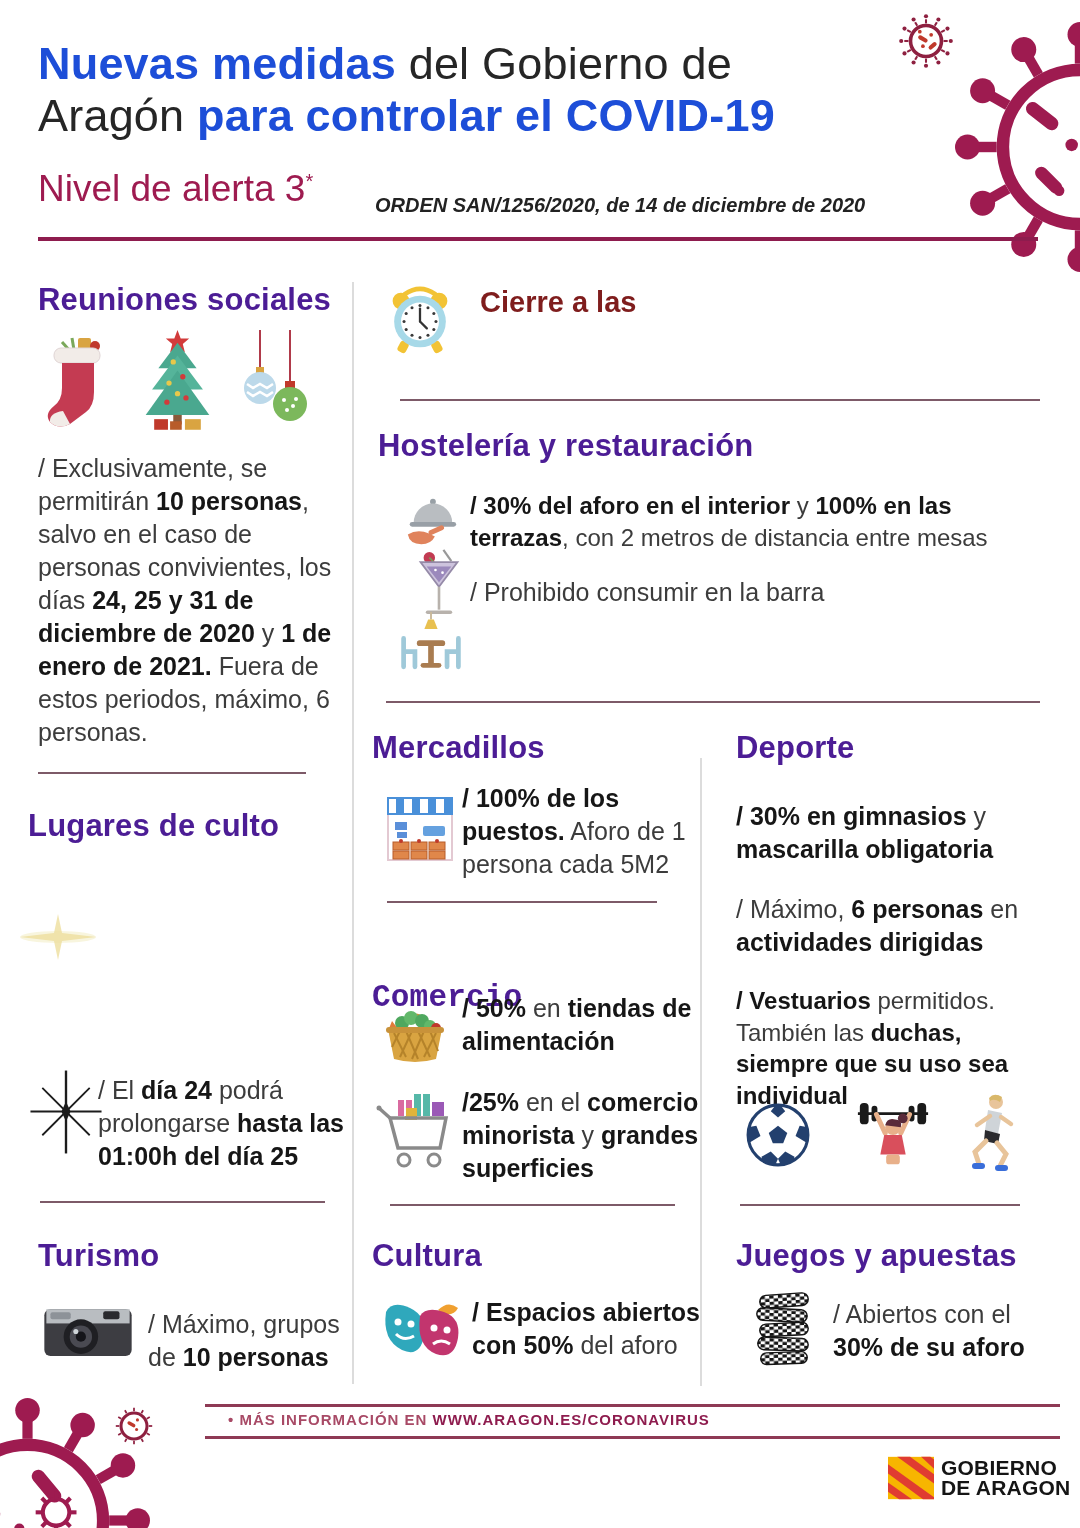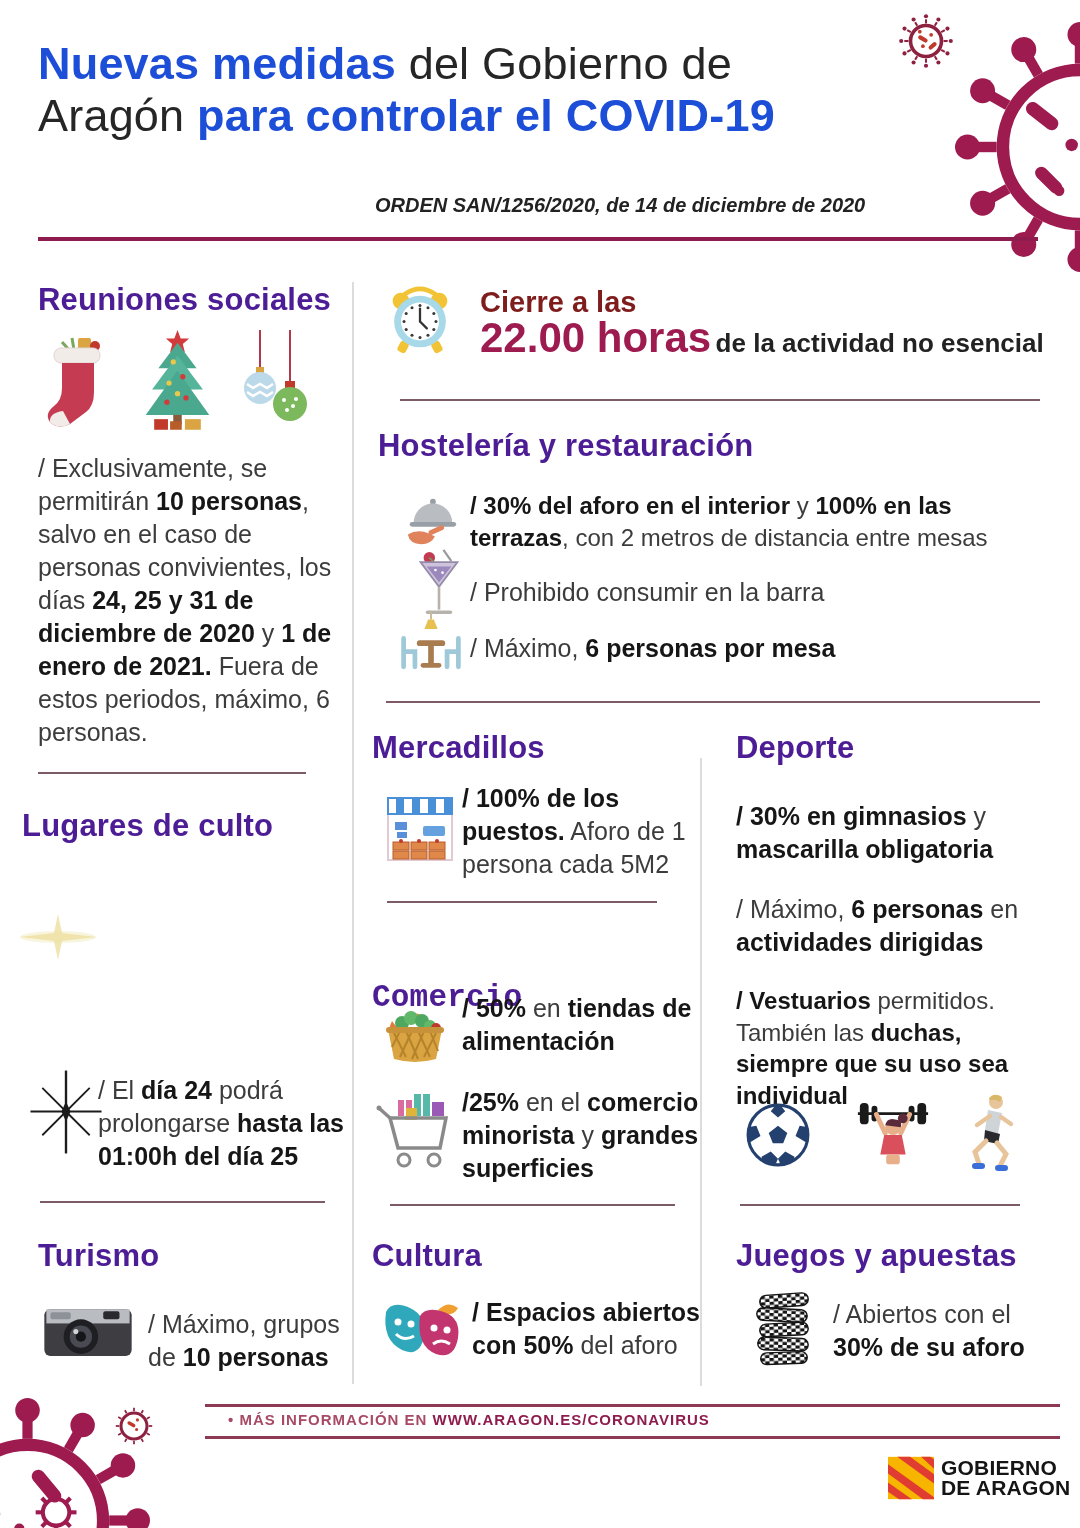--- a/index.html
+++ b/index.html
@@ -200,20 +200,23 @@
         <circle cx="33" cy="34" r="1.8"></circle>
           <circle cx="34" y="24" cy="23" r="1.8"></circle>
       </g>
     </svg>
   </div>
 
   <div class="abs title" style="left:38px; top:38px; width:860px;">
     <span class="mar">Nuevas medidas</span><span class="blk"> del Gobierno de</span><br>
     <span class="blk">Aragón </span><span class="mar">para controlar el COVID-19</span>
   </div>
+  <div class="abs nivel" style="left:38px; top:168px;">
+    <span>Nivel de alerta 3</span><sup>*</sup>
+  </div>
   <div class="abs orden" style="left:375px; top:194px;">ORDEN SAN/1256/2020, de 14 de diciembre de 2020</div>
   <div class="dv" style="top:237px; left:38px; width:1000px; height:4px; background:#8e1c4e;"></div>
 
   <div class="abs mh" style="left:38px; top:282px;">Reuniones sociales</div>
 
   <div class="abs" style="left:42px; top:330px;">
     <svg viewBox="0 0 70 100" width="70" height="100">
       <line x1="20" y1="12" x2="28" y2="21" stroke="#7aa85a" stroke-width="3"></line>
       <line x1="30" y1="8" x2="32" y2="20" stroke="#7aa85a" stroke-width="3"></line>
       <rect x="36" y="8" width="13" height="12" rx="2" fill="#d9a441"></rect>
@@ -254,21 +257,21 @@
       <circle cx="49" cy="70" r="2" fill="#fff"></circle>
         <circle cx="58" cy="76" r="2" fill="#fff"></circle>
       <circle cx="52" cy="80" r="2" fill="#fff"></circle>
         <circle cx="61" cy="69" r="2" fill="#fff"></circle>
     </svg>
   </div>
 
   <p class="abs t" style="left:38px; top:452px; width:300px;"><span>/ Exclusivamente, se permitirán </span><span class="b">10 personas</span><span>, salvo en el caso de personas convivientes, los días </span><span class="b">24, 25 y 31 de diciembre de 2020</span><span> y </span><span class="b">1 de enero de 2021.</span><span> Fuera de estos periodos, máximo, 6 personas.</span></p>
 
   <div class="dv" style="top:772px; left:38px; width:268px;"></div>
-  <div class="abs mh" style="left:22px; top:808px;">Lugares de culto</div>
+  <div class="abs mh" style="left:28px; top:808px;">Lugares de culto</div>
 
   <div class="abs" style="left:18px; top:912px;">
     <svg viewBox="0 0 80 50" width="80" height="50">
       <ellipse cx="40" cy="25" rx="38" ry="6" fill="#f3ecc2" opacity="0.55"></ellipse>
       <polygon points="40,2 44,21 78,25 44,29 40,48 36,29 2,25 36,21" fill="#eedf9e" opacity="0.8"></polygon>
     </svg>
   </div>
 
   <div class="abs" style="left:25px; top:1068px;">
     <svg viewBox="0 0 90 95" width="82" height="88">
@@ -322,24 +325,20 @@
           <circle cx="31.8" cy="62.5" r="2"></circle>
         <circle cx="29" cy="52" r="2"></circle>
           <circle cx="31.8" cy="41.5" r="2"></circle>
           <circle cx="39.5" cy="33.8" r="2"></circle>
       </g>
       <line x1="50" y1="52" x2="50" y2="35" stroke="#333" stroke-width="3" stroke-linecap="round"></line>
       <line x1="50" y1="52" x2="59" y2="61" stroke="#333" stroke-width="3" stroke-linecap="round"></line>
     </svg>
   </div>
   <div class="abs closure-intro" style="left:480px; top:286px;">Cierre a las</div>
-  <div class="abs" style="left:480px; top:314px; width:580px;">
-    <span class="closure-time">22.00 horas</span>
-    <span class="closure-scope">de la actividad no esencial</span>
-  </div>
   <div class="dv" style="top:399px; left:400px; width:640px;"></div>
 
   <div class="abs mh" style="left:378px; top:428px;">Hostelería y restauración</div>
   <div class="abs" style="left:402px; top:490px;">
     <svg viewBox="0 0 60 62" width="58" height="60">
       <circle cx="32" cy="12" r="3" fill="#98a0a6"></circle>
       <path d="M12 34 A20 20 0 0 1 52 34 Z" fill="#b9bdc1"></path>
       <rect x="8" y="33" width="48" height="5" rx="2.5" fill="#989fa6"></rect>
       <path d="M6 46 Q16 40 28 45 L34 48 Q30 56 20 56 Q8 56 6 46 Z" fill="#e0835c"></path>
       <path d="M30 44 L41 39" stroke="#e0835c" stroke-width="5" stroke-linecap="round"></path>
@@ -364,21 +363,20 @@
     <svg viewBox="0 0 74 72" width="70" height="68">
       <line x1="37" y1="0" x2="37" y2="8" stroke="#c8b89a" stroke-width="2"></line>
       <polygon points="30,18 44,18 40,8 34,8" fill="#e8c050"></polygon>
       <path d="M8 28 V58 M8 42 H20 V58" stroke="#9fc9d9" stroke-width="5" fill="none" stroke-linecap="round"></path>
       <path d="M66 28 V58 M66 42 H54 V58" stroke="#9fc9d9" stroke-width="5" fill="none" stroke-linecap="round"></path>
       <rect x="22" y="30" width="30" height="6" rx="3" fill="#a97c50"></rect>
       <rect x="34" y="36" width="6" height="18" fill="#a97c50"></rect>
       <rect x="26" y="54" width="22" height="5" rx="2.5" fill="#a97c50"></rect>
     </svg>
   </div>
-  <p class="abs t" style="left:470px; top:632px; width:560px;"><span>/ Máximo, </span><span class="b">6 personas por mesa</span></p>
   <div class="dv" style="top:701px; left:386px; width:654px;"></div>
 
   <div class="abs mh" style="left:372px; top:730px;">Mercadillos</div>
   <div class="abs" style="left:383px; top:792px;">
     <svg viewBox="0 0 74 74" width="74" height="74">
       <rect x="5" y="6" width="64" height="62" fill="#fff" stroke="#e3c9d2" stroke-width="2"></rect>
       <rect x="5" y="6" width="64" height="16" fill="#fff" stroke="#4a90d9" stroke-width="2"></rect>
       <rect x="13" y="6" width="8" height="16" fill="#4a90d9"></rect>
         <rect x="29" y="6" width="8" height="16" fill="#4a90d9"></rect>
       <rect x="45" y="6" width="8" height="16" fill="#4a90d9"></rect>

